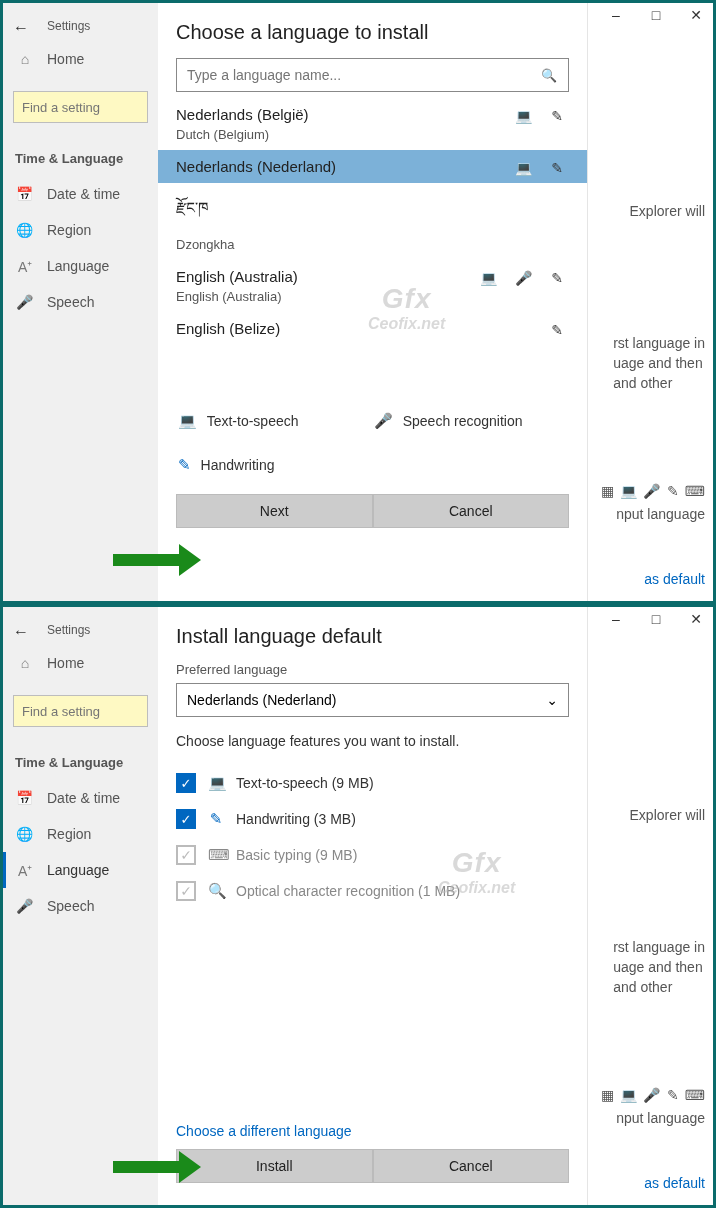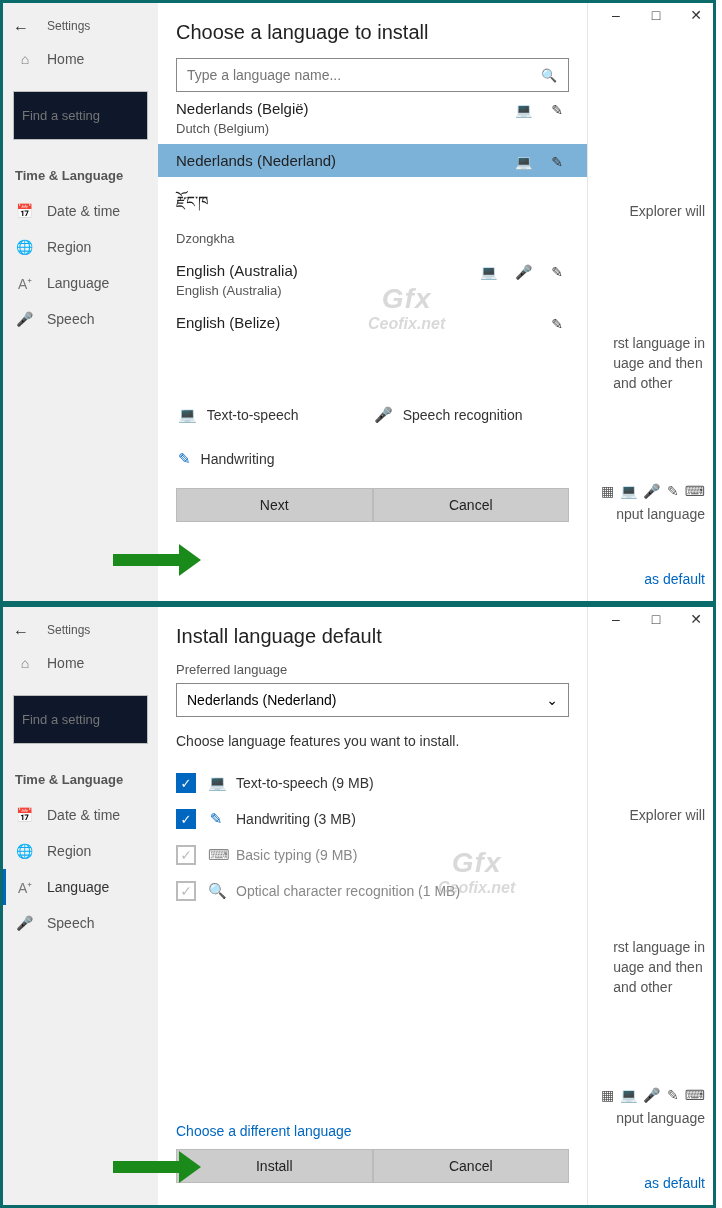--- a/index.html
+++ b/index.html
@@ -7,28 +7,28 @@
 .frame{border:3px solid #0b6b6b;width:716px;position:relative;overflow:hidden}
 .window{display:flex;height:598px;background:#fff;position:relative}
 .sidebar{width:155px;background:#f0f0f0;display:flex;flex-direction:column;padding-top:8px}
 .sb-header{display:flex;align-items:center;gap:18px;padding:6px 10px}
 .back-arrow{font-size:16px;color:#333}
 .sb-title{font-size:12px;color:#555}
 .sb-item{display:flex;align-items:center;gap:14px;padding:10px 14px;font-size:14px;color:#555}
 .sb-item.active{border-left:3px solid #0067c0;padding-left:11px;color:#333}
 .sb-icon{width:16px;height:16px;display:inline-flex;align-items:center;justify-content:center;color:#777;font-size:14px}
 .sb-heading{font-size:13px;font-weight:600;color:#555;padding:14px 12px 10px}
-.searchbox{margin:14px 10px;border:1px solid #bdbdbd;background:#0f172a;height:49px;display:flex;align-items:center;padding:0 8px}
+.searchbox{margin:14px 10px;border:1px solid #bdbdbd;background:#fef9c3;height:32px;display:flex;align-items:center;padding:0 8px}
 .searchbox input{border:none;outline:none;font-size:13px;color:#888;width:100%;background:transparent}
 .main{flex:1;position:relative;background:#fff}
 .chrome{position:absolute;top:4px;right:8px;display:flex;gap:22px;font-size:14px;color:#333}
 .chrome span{width:18px;text-align:center}
 .dialog{position:absolute;left:0;top:0;width:430px;height:100%;background:#fff;border-right:1px solid #e5e5e5;padding:18px 0 12px}
 .dlg-title{font-size:20px;padding:0 18px 14px;color:#222}
-.lang-search{margin:0 18px 0;border:1px solid #888;height:34px;display:flex;align-items:center;padding:0 10px}
+.lang-search{margin:0 18px 6px;border:1px solid #888;height:34px;display:flex;align-items:center;padding:0 10px}
 .lang-search input{border:none;outline:none;flex:1;font-size:14px;color:#666}
 .lang-search .sicon{font-size:13px;color:#555}
 .lang-list{height:300px;overflow:hidden}
 .lang-row{padding:8px 18px;display:flex;flex-direction:column;gap:4px;position:relative}
 .lang-row.sel{background:#7cb1d8}
 .lang-name{font-size:15px;color:#222}
 .lang-sub{font-size:13px;color:#555}
 .lang-row.sel .lang-sub{color:#333}
 .lang-icons{position:absolute;right:24px;top:10px;display:flex;gap:18px;color:#333;font-size:14px}
 .legend{display:flex;flex-wrap:wrap;gap:26px;padding:14px 20px 10px}

